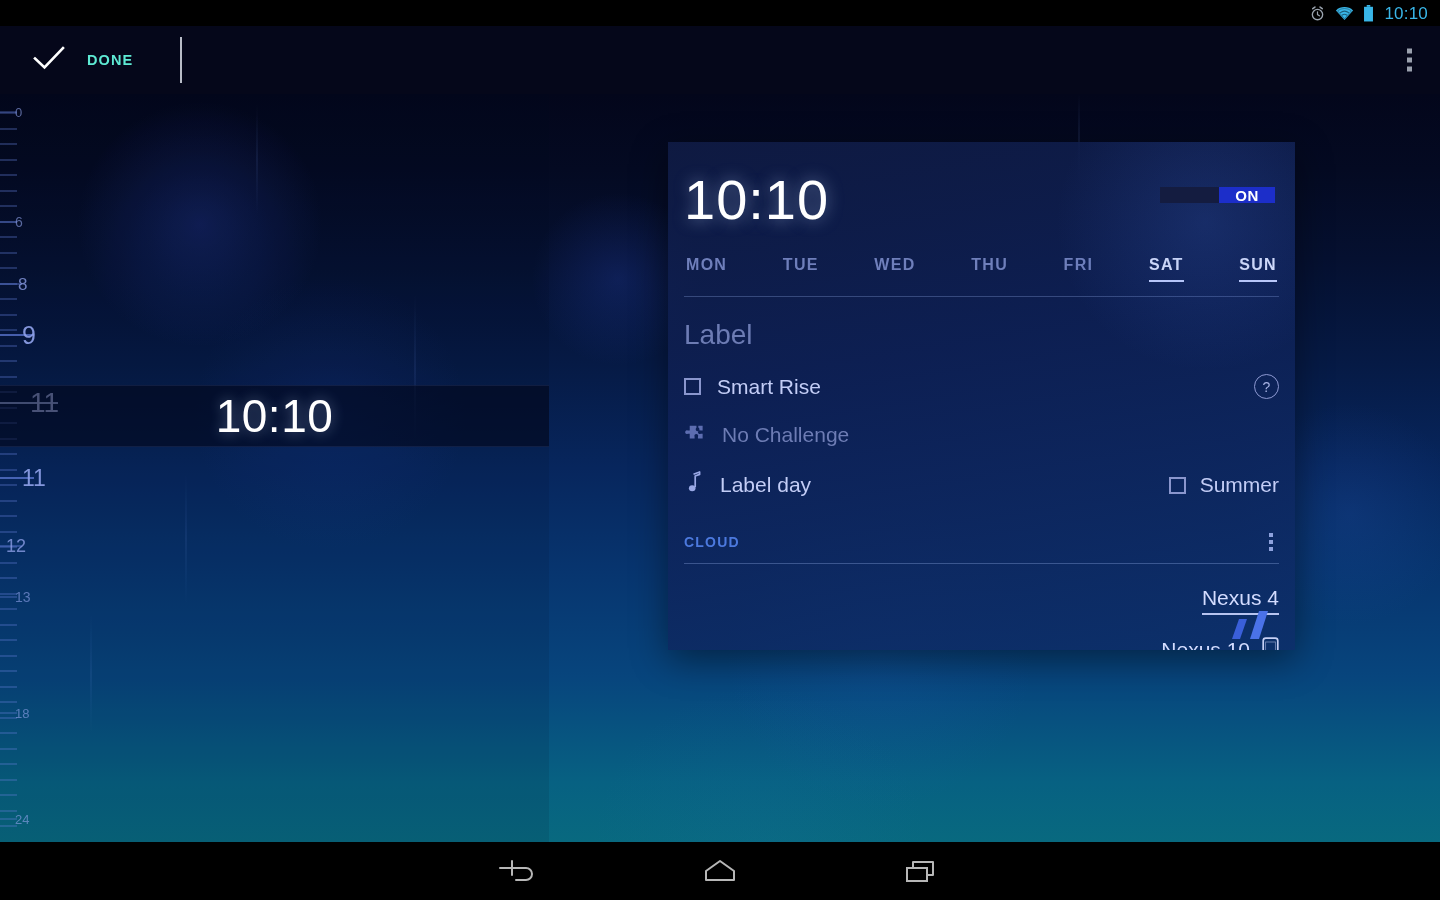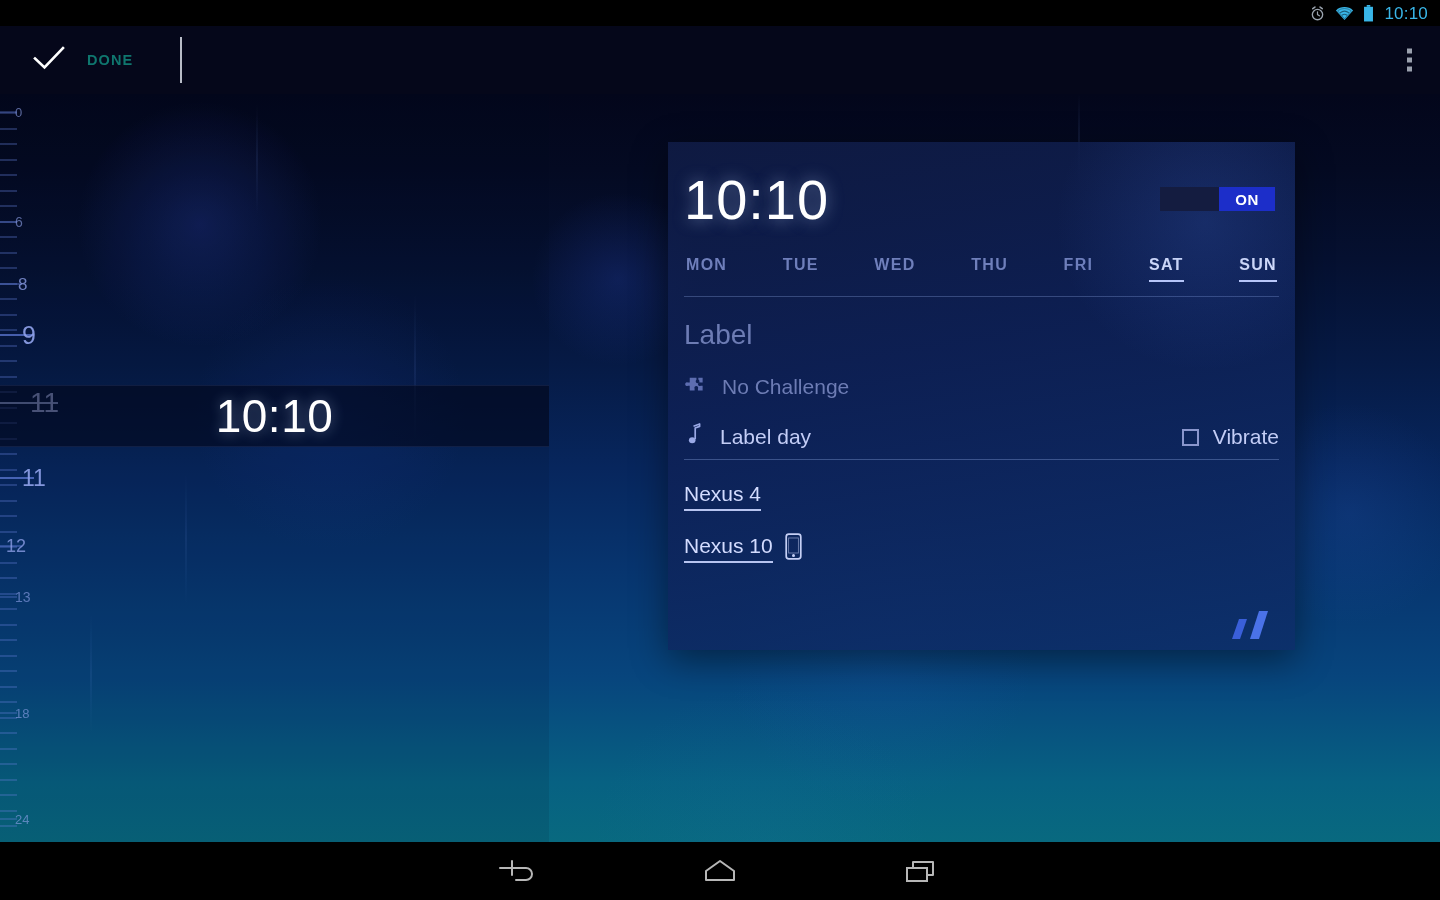--- a/index.html
+++ b/index.html
@@ -17,21 +17,21 @@
   }
   .sb-icon { display:flex; align-items:center; }
   #sb-time { color:#39b6e8; font-size:17px; letter-spacing:.2px; line-height:1; padding-left:1px;}
 
   
   #actionbar {
     position:absolute; left:0; top:26px; width:1440px; height:68px;
     background:#05071a; display:flex; align-items:center; z-index:55;
   }
   #done-button { display:flex; align-items:center; gap:22px; padding-left:33px; cursor:pointer; }
-  #done-label { color:#0f766e; font-size:14.5px; font-weight:bold; letter-spacing:1.1px; }
+  #done-label { color:#5eead4; font-size:14.5px; font-weight:bold; letter-spacing:1.1px; }
   #ab-divider { width:2px; height:46px; background:#d8dce6; margin-left:47px; opacity:.85; }
   #overflow-ab { position:absolute; right:22px; top:50%; transform:translateY(-50%);
                  display:flex; flex-direction:column; gap:4px; cursor:pointer; padding:6px; }
   #overflow-ab i { display:block; width:5px; height:5px; background:#9aa0ad; }
 
   
   #wallpaper {
     position:absolute; left:0; top:94px; width:1440px; height:748px;
     background:
       radial-gradient(circle 170px at 200px 130px, rgba(45,72,190,.30), rgba(45,72,190,0) 72%),
@@ -75,21 +75,21 @@
     background:linear-gradient(165deg, rgba(16,28,70,.88) 0%, rgba(14,32,85,.86) 42%, rgba(13,45,104,.84) 100%);
     box-shadow:0 10px 34px rgba(0,0,0,.42);
     overflow:hidden;
   }
   #card-glow { position:absolute; right:-60px; top:-70px; width:300px; height:300px;
                background:radial-gradient(circle, rgba(60,100,200,.22), rgba(60,100,200,0) 70%); }
 
   #card-top { position:relative; display:flex; align-items:flex-start; justify-content:space-between; padding:30px 20px 0 16px; }
   #alarm-time { color:#ffffff; font-size:56px; font-weight:300; letter-spacing:1px; line-height:1;
                 text-shadow:0 0 16px rgba(190,215,255,.5); }
-  #onoff-toggle { margin-top:15px; width:115px; height:24px; background:#141c40; display:flex; cursor:pointer; }
+  #onoff-toggle { margin-top:15px; width:115px; height:16px; background:#141c40; display:flex; cursor:pointer; }
   #onoff-track { flex:1; }
   #onoff-thumb { width:56px; background:#1c2ec9; display:flex; align-items:center; justify-content:center; }
   #onoff-label { color:#fff; font-size:15px; font-weight:bold; letter-spacing:.6px; }
 
   #weekdays { display:flex; justify-content:space-between; padding:28px 18px 0 18px; }
   .weekday { color:#6f7fbb; font-size:16px; font-weight:bold; letter-spacing:1.3px; cursor:pointer; padding-bottom:6px; }
   .weekday.active { color:#dfe6ff; border-bottom:2px solid #c6d2ff; }
 
   #weekday-rule { margin:14px 16px 0 16px; height:1px; background:rgba(150,175,235,.30); }
 
@@ -104,21 +104,21 @@
   .cb-right { display:flex; align-items:center; gap:14px; }
   #help-icon { width:25px; height:25px; border:1.6px solid #8d99d2; border-radius:50%;
                display:flex; align-items:center; justify-content:center; color:#a7b2e3; font-size:14px; cursor:pointer; }
 
   #cloud-header { display:flex; align-items:center; justify-content:space-between; padding:0 16px; margin-top:30px; }
   #cloud-title { color:#4c79de; font-size:14px; font-weight:bold; letter-spacing:1.2px; }
   #cloud-overflow { display:flex; flex-direction:column; gap:3px; cursor:pointer; padding:4px 6px; }
   #cloud-overflow i { width:4px; height:4px; background:#8ea2dd; display:block; }
   #cloud-rule { margin:8px 16px 0 16px; height:1px; background:rgba(150,175,235,.34); }
 
-  .device-row { padding:0 16px; margin-top:22px; display:flex; align-items:center; gap:12px; }
+  .device-row { padding:0 16px; margin-top:22px; display:flex; align-items:center; gap:12px;justify-content:flex-end; }
   .device-name { color:#d3dcff; font-size:21px; font-weight:300; border-bottom:2px solid #b7c4f0; padding-bottom:3px; cursor:pointer; }
 
   #brand-logo { position:absolute; right:20px; bottom:10px; display:flex; align-items:flex-end; gap:4px; }
 
   
   #navbar { position:absolute; left:0; bottom:0; width:1440px; height:58px; background:#000;
             display:flex; align-items:center; justify-content:center; gap:146px; z-index:60; }
   .navbtn { cursor:pointer; display:flex; align-items:center; justify-content:center; width:56px; height:40px; }
 </style>
 </head>
@@ -275,20 +275,29 @@
         <span class="weekday">FRI</span>
         <span class="weekday active">SAT</span>
         <span class="weekday active">SUN</span>
       </div>
     <div id="weekday-rule"></div>
 
     <div id="label-row">
       <span id="label-placeholder">Label</span>
     </div>
 
+    <div class="opt-row">
+      <div class="opt-left">
+        <span class="checkbox"></span>
+        <span class="opt-text">Smart Rise</span>
+      </div>
+      <div id="help-icon">
+        <span>?</span>
+      </div>
+    </div>
 
     <div class="opt-row">
       <div class="opt-left">
         <span>
           <svg width="22" height="22" viewBox="0 0 24 24">
             <path d="M9.2 2.6h5.6v2.1a2 2 0 1 0 3.2 1.6 2 2 0 0 0-1.2-1.8V2.6h4.6v5.0h-2.1a2 2 0 1 0 0 3.6h2.1v5.0h-5.0v-2.0a2 2 0 1 0-3.6 0v2.0H7.6v-5.0H5.6a2 2 0 1 1 0-3.6h2.0V2.6z" fill="#5d6db0" transform="translate(-1.5,1.5) scale(1.02)"></path>
           </svg>
         </span>
         <span class="opt-text dim">No Challenge</span>
       </div>
@@ -299,24 +308,32 @@
         <span>
           <svg width="20" height="24" viewBox="0 0 20 24">
             <path d="M9.5 3.2 L15.6 1.0 L15.6 3.4 L11.2 5.0 L11.2 16.2" fill="none" stroke="#9aa9e6" stroke-width="1.7" stroke-linejoin="round"></path>
             <ellipse cx="8.2" cy="17.3" rx="3.3" ry="3.0" fill="#9aa9e6"></ellipse>
           </svg>
         </span>
         <span class="opt-text">Label day</span>
       </div>
       <div class="cb-right">
         <span class="checkbox"></span>
-        <span class="opt-text">Vibrate</span>
-      </div>
-    </div>
-
+        <span class="opt-text">Summer</span>
+      </div>
+    </div>
+
+    <div id="cloud-header">
+      <span id="cloud-title">CLOUD</span>
+      <div id="cloud-overflow">
+        <i></i>
+          <i></i>
+          <i></i>
+      </div>
+    </div>
     <div id="cloud-rule"></div>
 
     <div id="device-list">
         <div class="device-row">
           <span class="device-name">Nexus 4</span>
         </div>
         <div class="device-row">
           <span class="device-name">Nexus 10</span>
           <span><svg width="17" height="27" viewBox="0 0 17 27">
               <rect x="1.2" y="1.2" width="14.6" height="24.6" rx="2.6" fill="none" stroke="#c6d0f5" stroke-width="1.7"></rect>

